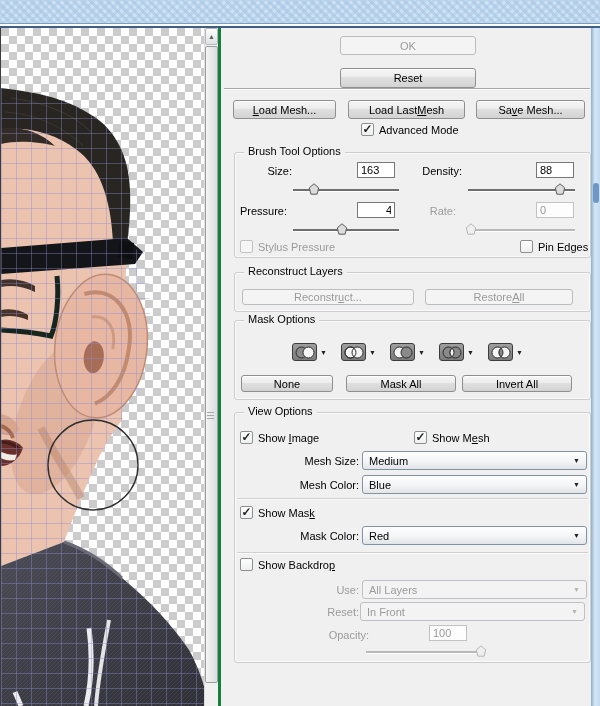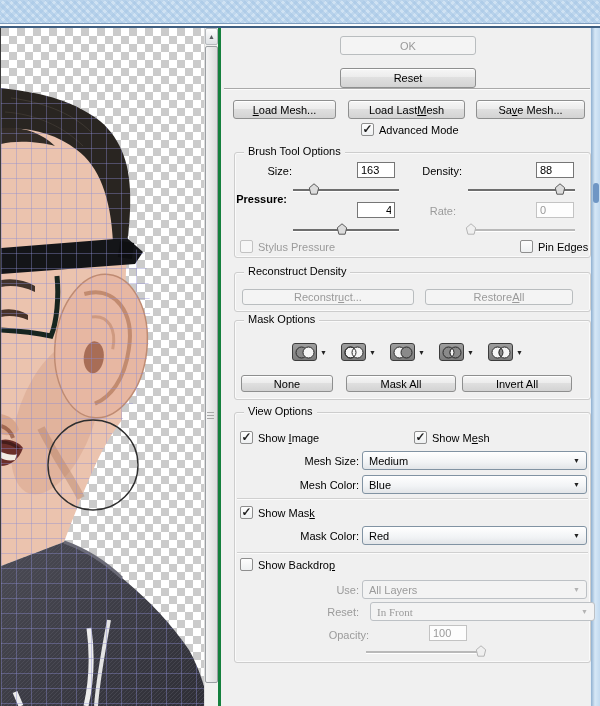--- a/index.html
+++ b/index.html
@@ -176,21 +176,21 @@
             </svg></div>
       </div>
       <div class="lbl r" style="left:147px;top:12px;width:80px;">Density:</div>
       <input class="num" style="left: 301px; top: 9px;" value="88">
       <div class="slider" style="left:233px;top:31px;width:107px;">
         <div class="track"></div>
         <div class="thumb" style="left: 86%;"><svg width="11" height="12" viewBox="0 0 11 12">
               <path d="M5.5 0.8 L10.2 4.8 L8.6 11.2 L2.4 11.2 L0.8 4.8 Z" fill="#dcdcdc" stroke="#5a5a5a"></path>
             </svg></div>
       </div>
-      <div class="lbl r" style="left:0;top:40px;width:52px;font-weight:bold;">Pressure:</div>
+      <div class="lbl r" style="left:0;top:52px;width:52px;">Pressure:</div>
       <input class="num" style="left: 122px; top: 49px; padding-left: 28px;" value="46">
       <div class="slider" style="left:58px;top:71px;width:106px;">
         <div class="track"></div>
         <div class="thumb" style="left: 46%;"><svg width="11" height="12" viewBox="0 0 11 12">
               <path d="M5.5 0.8 L10.2 4.8 L8.6 11.2 L2.4 11.2 L0.8 4.8 Z" fill="#dcdcdc" stroke="#5a5a5a"></path>
             </svg></div>
       </div>
       <div class="lbl r dis" style="left:147px;top:52px;width:74px;">Rate:</div>
       <input class="num disabled" style="left: 301px; top: 49px;" value="0">
       <div class="slider disabled" style="left:233px;top:71px;width:107px;">
@@ -203,21 +203,21 @@
         <span class="box"></span>
         <span class="dis">Stylus Pressure</span>
       </div>
       <div class="cb" style="left:285px;top:87px;">
         <span class="box"></span>
         <span>Pin Edges</span>
       </div>
     </div>
 
     <div class="group" style="top:244px;height:40px;">
-      <div class="gtitle">Reconstruct Density</div>
+      <div class="gtitle">Reconstruct Layers</div>
       <div class="btn disabled" style="left:7px;top:16px;width:172px;height:16px;">Reconstr<span class="und">u</span>ct...</div>
       <div class="btn disabled" style="left:190px;top:16px;width:148px;height:16px;">Restore <span class="und">A</span>ll</div>
     </div>
 
     <div class="group" style="top:292px;height:80px;">
       <div class="gtitle">Mask Options</div>
 
       <div class="mtool-wrap" style="left:57px;top:22px;">
         <div class="mtool">
           <svg width="20" height="13" viewBox="0 0 20 13">
@@ -313,21 +313,21 @@
         <span class="box"></span>
         <span>Show Backdro<span class="und">p</span></span>
       </div>
 
       <div class="lbl r dis" style="left:0;top:171px;width:124px;">Use:</div>
       <div class="dd disabled" style="left:127px;top:167px;">
         <span>All Layers</span>
         <span class="arrow">▼</span>
       </div>
       <div class="lbl r dis" style="left:0;top:193px;width:124px;">Reset:</div>
-      <div class="dd disabled" style="left:135px;top:189px;font-family:Liberation Serif, serif;">
+      <div class="dd disabled" style="left:125px;top:189px;">
         <span>In Front</span>
         <span class="arrow">▼</span>
       </div>
 
       <div class="lbl r dis" style="left:0;top:216px;width:134px;">Opacity:</div>
       <input class="num disabled" style="left: 194px; top: 212px;" value="100">
       <div class="slider disabled" style="left:131px;top:233px;width:119px;">
         <div class="track"></div>
         <div class="thumb" style="left: 97%;"><svg width="11" height="12" viewBox="0 0 11 12">
               <path d="M5.5 0.8 L10.2 4.8 L8.6 11.2 L2.4 11.2 L0.8 4.8 Z" fill="#efefef" stroke="#b4b4b4"></path>

